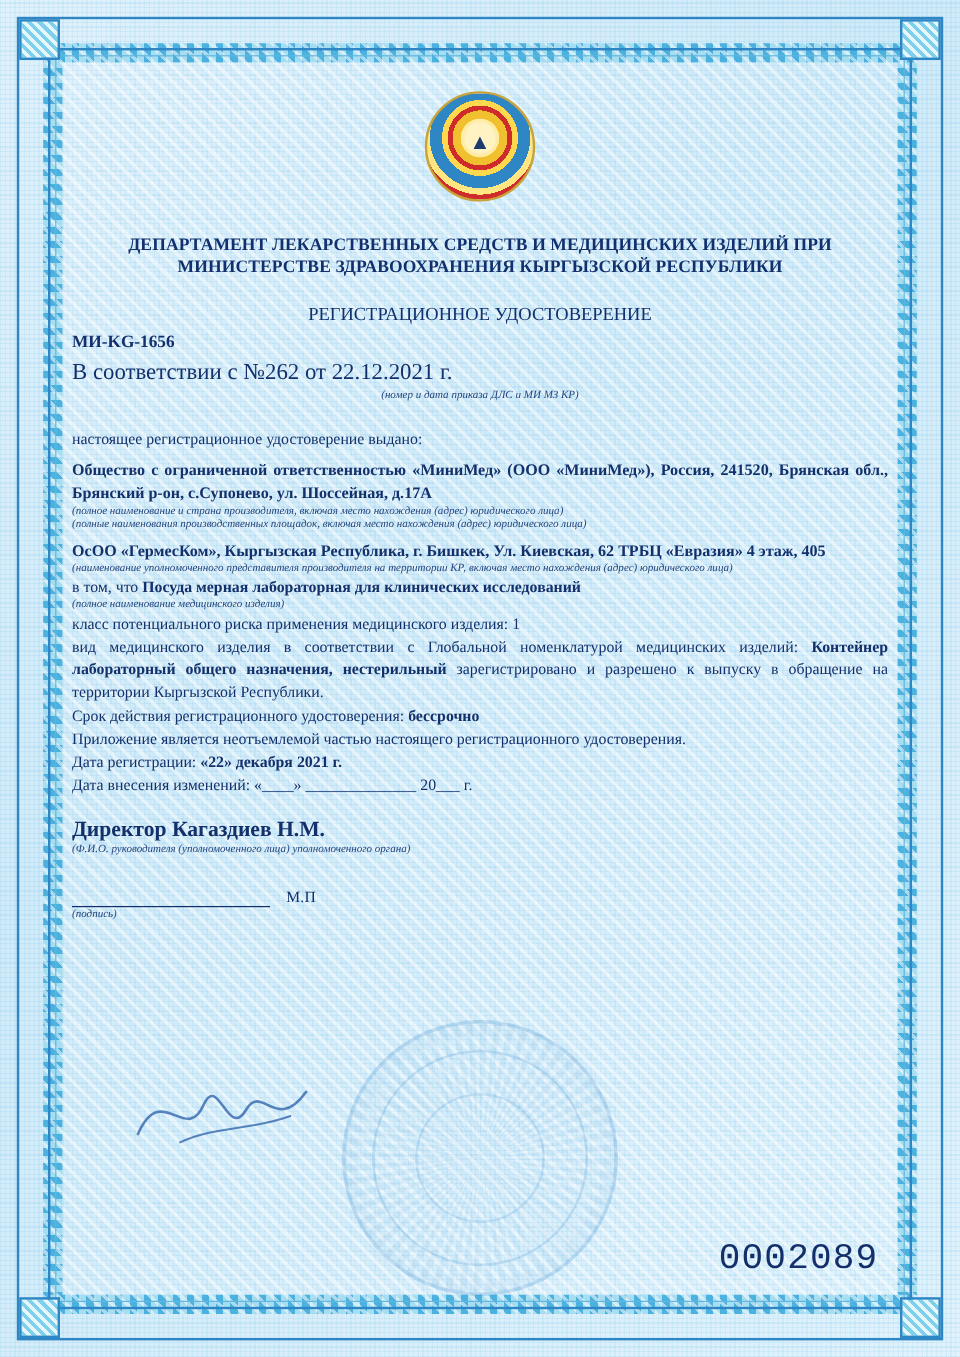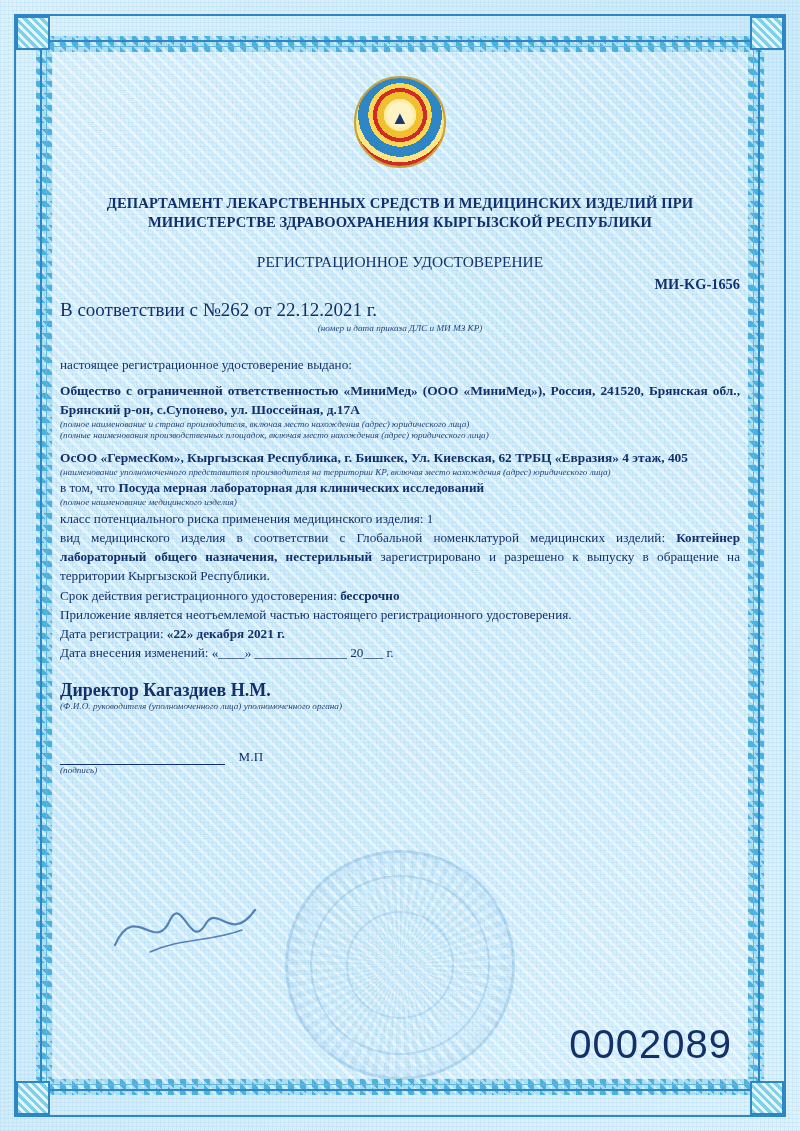--- a/index.html
+++ b/index.html
@@ -139,21 +139,21 @@
   .cert-title {
     font-size: 15.4px;
     font-weight: normal;
     text-align: center;
     margin-top: 20px;
     color: #12306d;
   }
   .cert-number {
     font-size: 14.4px;
     font-weight: bold;
-    text-align: right;
+    text-align: left;
     margin-top: 5px;
     color: #12306d;
   }
   .accord {
     font-size: 19px;
     text-align: left;
     margin-top: 6px;
   }
   .caption {
     font-size: 9.2px;
@@ -186,38 +186,38 @@
     font-size: 13.2px;
     line-height: 1.45;
     text-align: justify;
     margin: 0;
   }
   .para b { font-weight: bold; }
 
   .signature-block { margin-top: 18px; }
   .sig-name { font-size: 18px; font-weight: bold; }
   .sig-line {
-    margin-top: 36px;
+    margin-top: 26px;
     font-size: 13px;
     letter-spacing: .2px;
   }
   .sig-rule {
     display: inline-block;
     width: 165px;
     border-bottom: 1px solid #12306d;
     height: 12px;
     vertical-align: bottom;
   }
   .mp { margin-left: 10px; font-weight: normal; }
 
   .serial {
     position: absolute;
     right: 68px; bottom: 64px;
-    font-size: 40px;
-    font-family: Liberation Sans, sans-serif;
+    font-size: 30px;
+    font-family: Liberation Mono, monospace;
     color: #14306b;
     letter-spacing: 1px;
   }
 
   
   .scribble {
     position: absolute;
     left: 110px; top: 890px;
     width: 150px; height: 70px;
     pointer-events: none;

